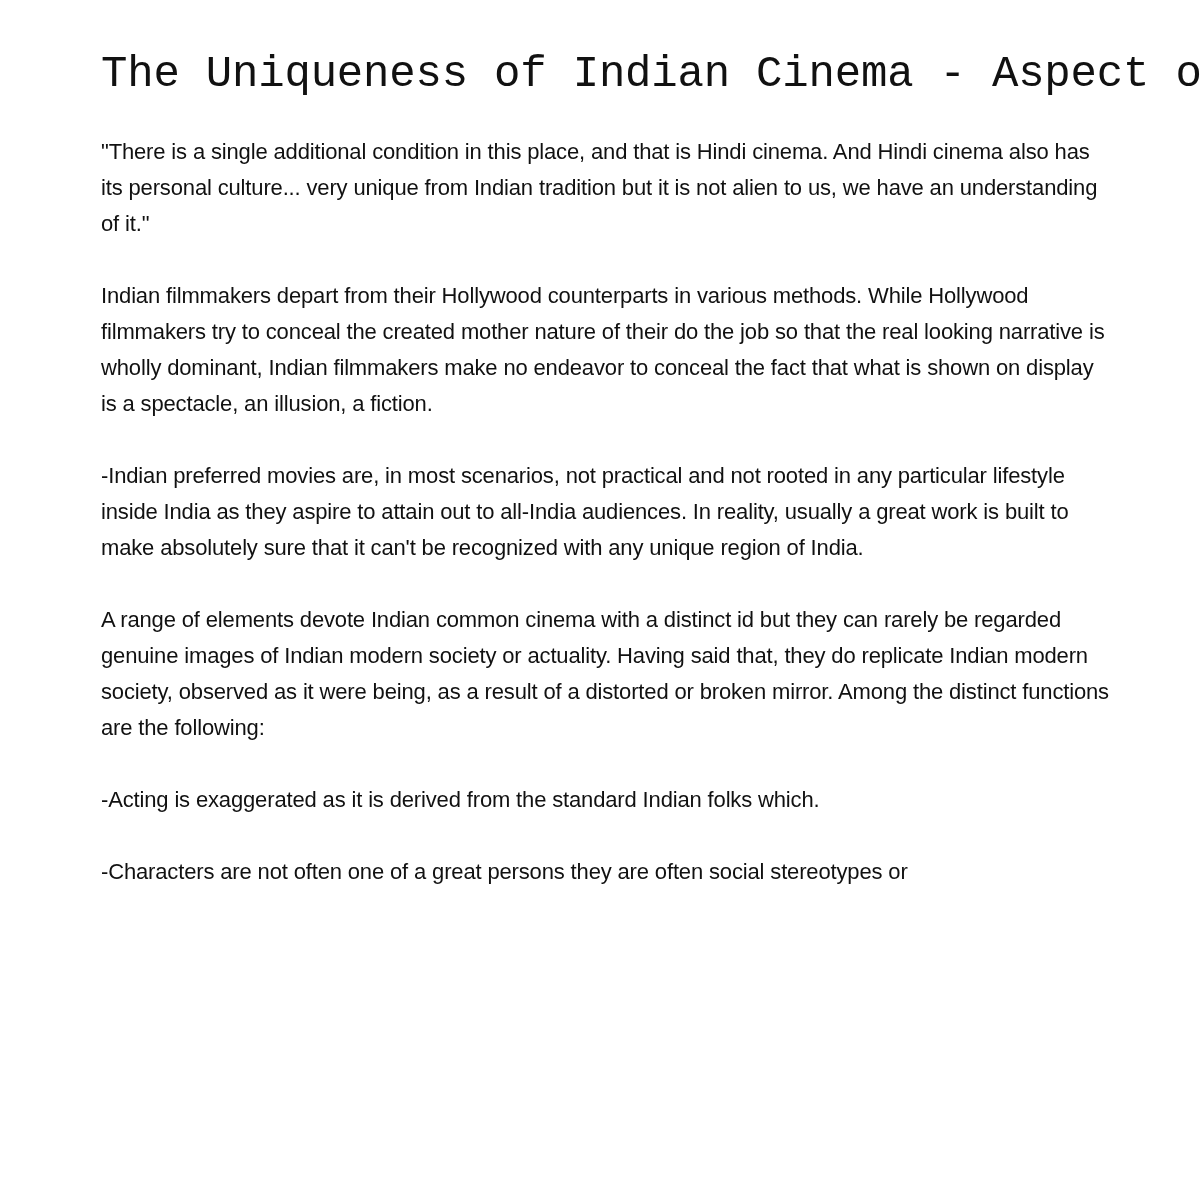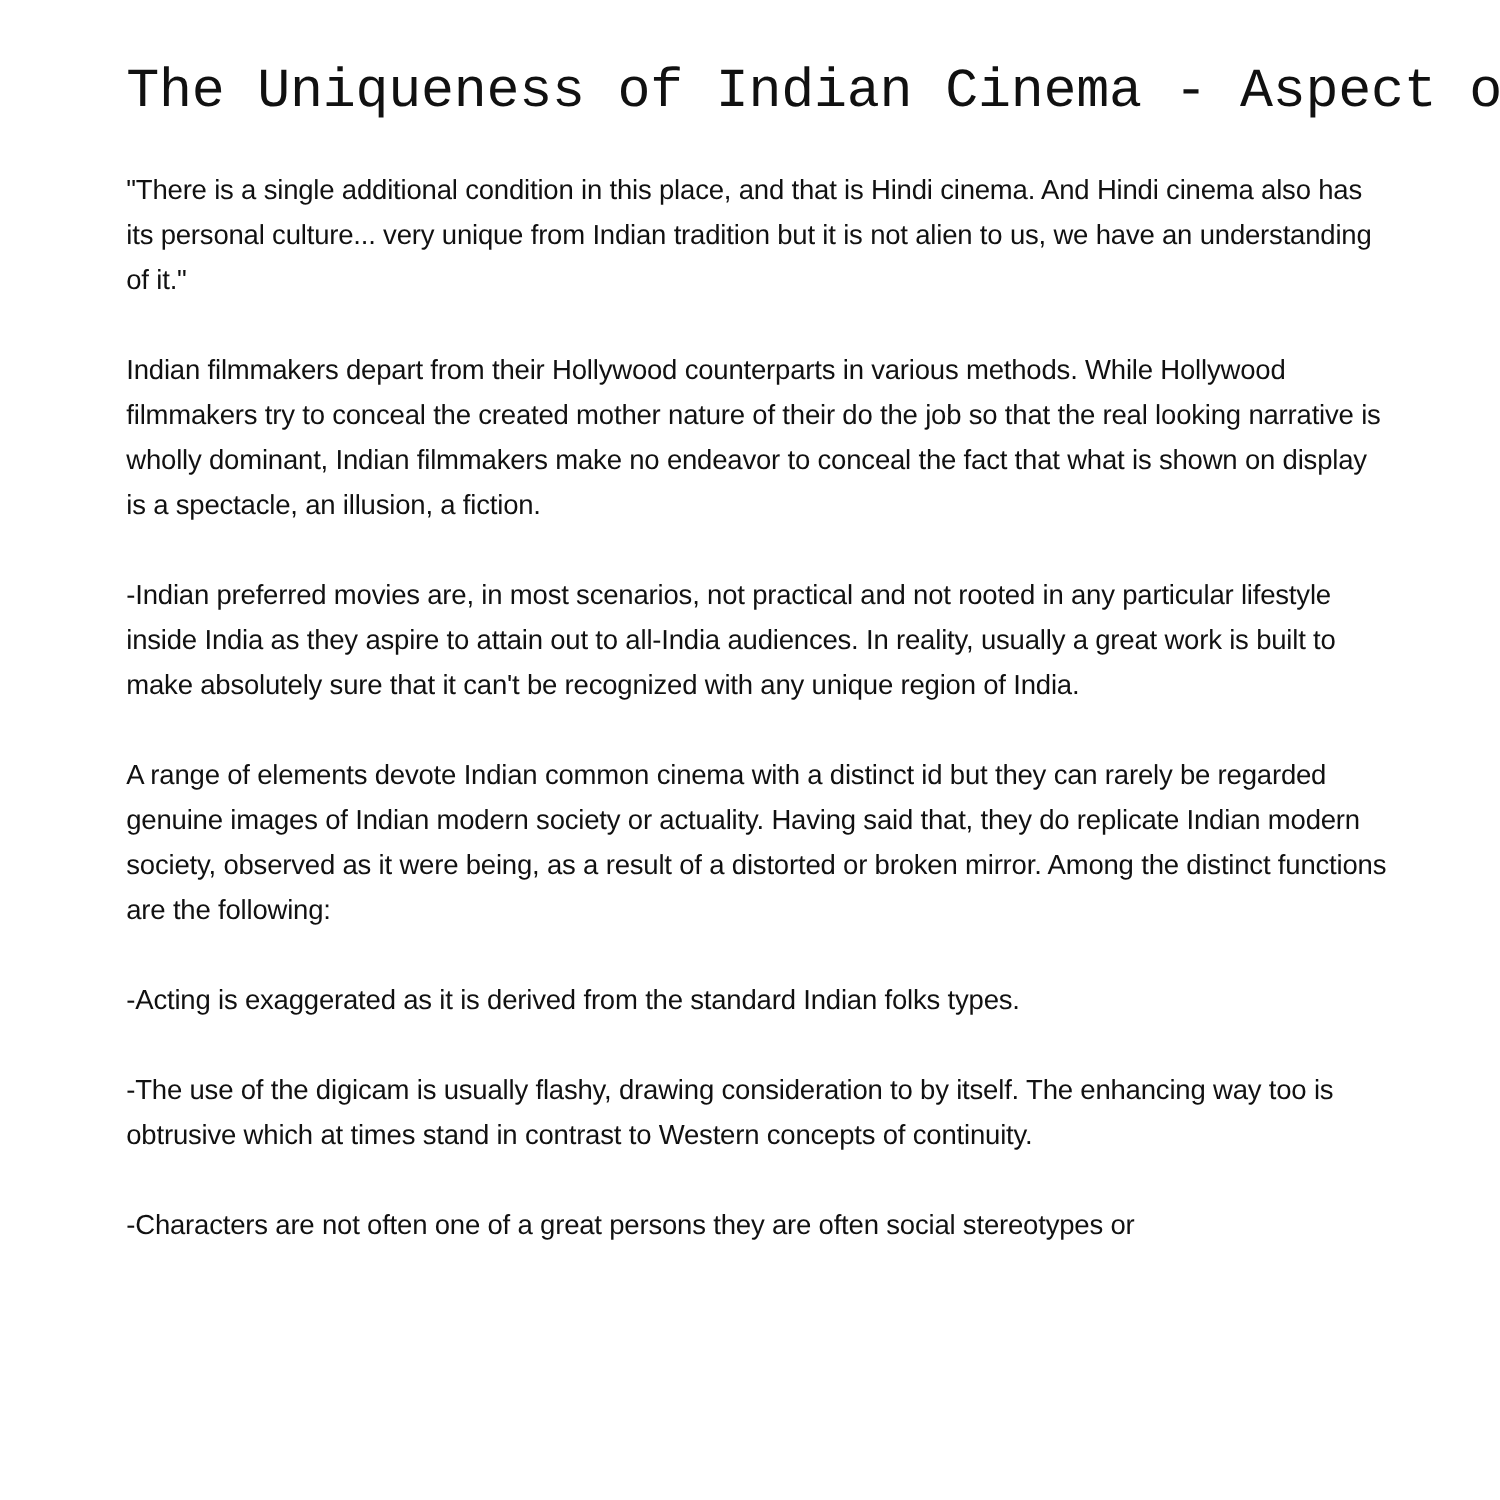--- a/index.html
+++ b/index.html
@@ -15,17 +15,16 @@
 </head>
 <body>
 
 <div class="page">
   <h1>The Uniqueness of Indian Cinema - Aspect one of four</h1>
   <div class="body">
     <p>"There is a single additional condition in this place, and that is Hindi cinema. And Hindi cinema also has its personal culture... very unique from Indian tradition but it is not alien to us, we have an understanding of it."</p>
     <p>Indian filmmakers depart from their Hollywood counterparts in various methods. While Hollywood filmmakers try to conceal the created mother nature of their do the job so that the real looking narrative is wholly dominant, Indian filmmakers make no endeavor to conceal the fact that what is shown on display is a spectacle, an illusion, a fiction.</p>
     <p>-Indian preferred movies are, in most scenarios, not practical and not rooted in any particular lifestyle inside India as they aspire to attain out to all-India audiences. In reality, usually a great work is built to make absolutely sure that it can't be recognized with any unique region of India.</p>
     <p>A range of elements devote Indian common cinema with a distinct id but they can rarely be regarded genuine images of Indian modern society or actuality. Having said that, they do replicate Indian modern society, observed as it were being, as a result of a distorted or broken mirror. Among the distinct functions are the following:</p>
-    <p>-Acting is exaggerated as it is derived from the standard Indian folks types.</p>
-    <p>-The use of the digicam is usually flashy, drawing consideration to by itself. The enhancing way too is obtrusive which at times stand in contrast to Western concepts of continuity.</p>
+    <p>-Acting is exaggerated as it is derived from the standard Indian folks which.</p>
     <p>-Characters are not often one of a great persons they are often social stereotypes or</p>
   </div>
 </div>
 
 </body></html>

